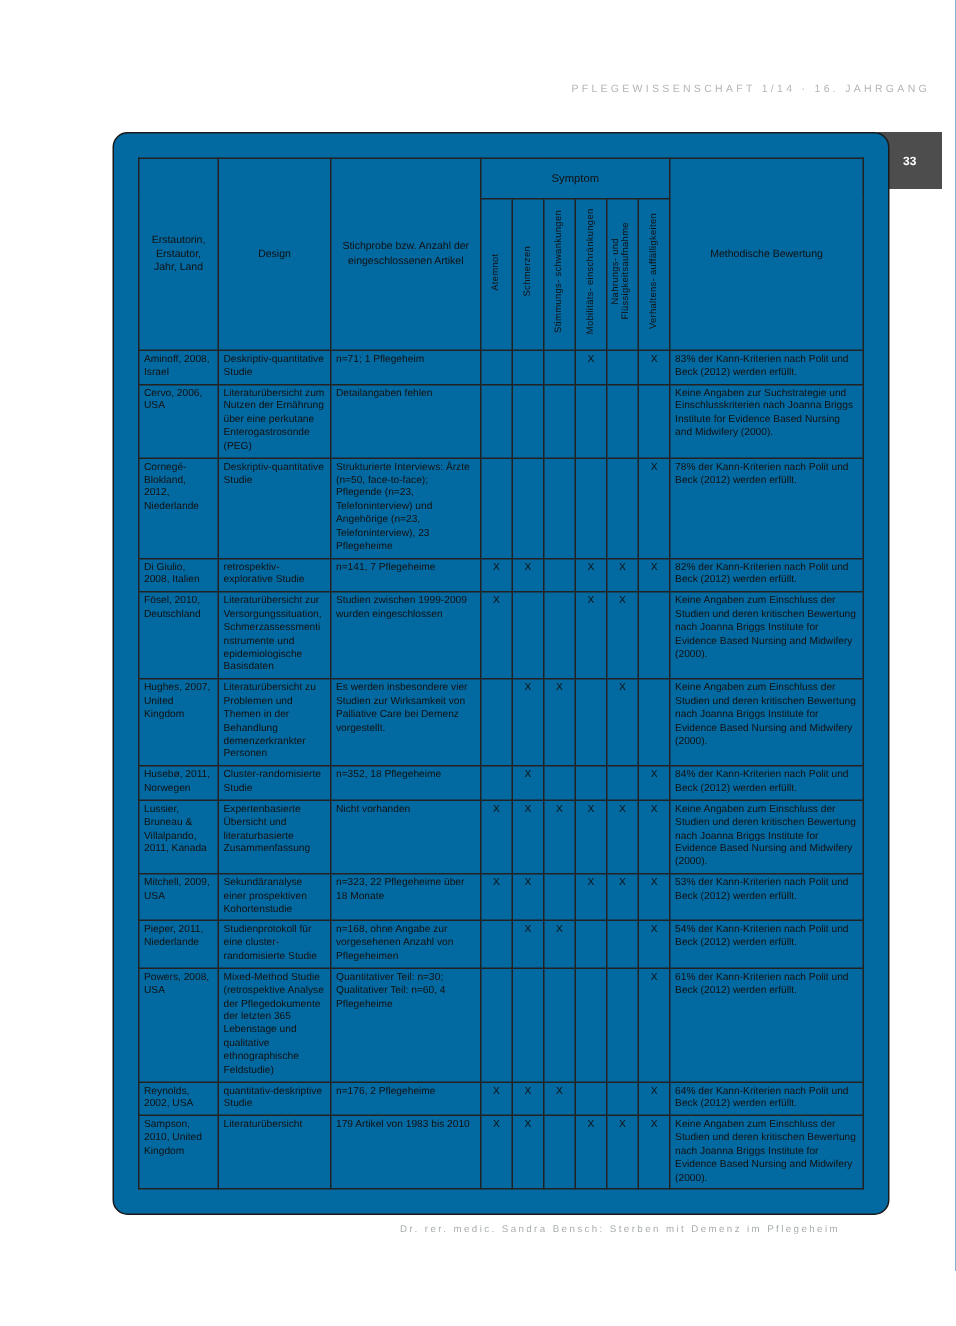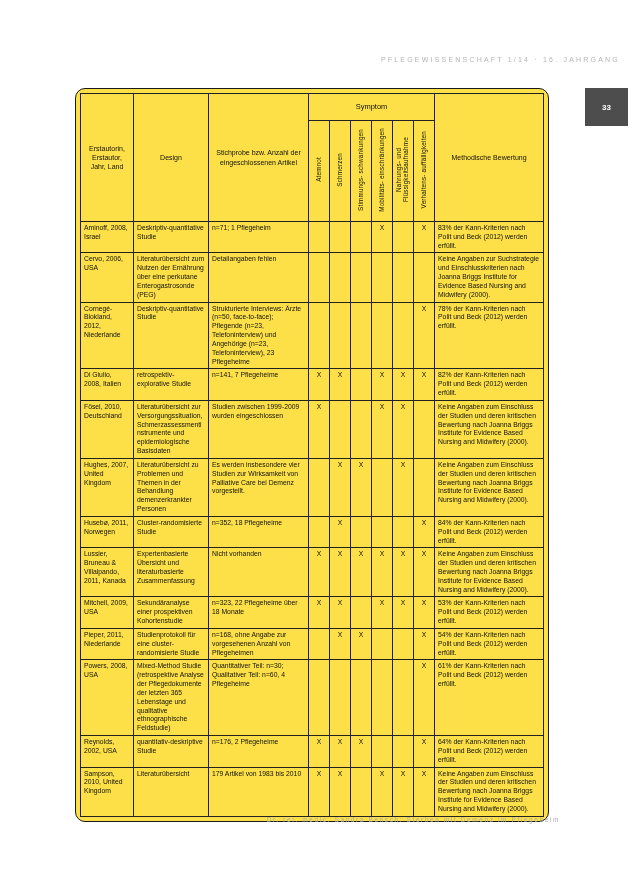--- a/index.html
+++ b/index.html
@@ -13,23 +13,23 @@
     text-transform:uppercase;white-space:nowrap;
   }
   .page-badge{
     position:absolute;top:88px;left:585px;width:43px;height:38px;
     background:#4d4d4d;color:#fff;
     display:flex;flex-direction:column;align-items:center;justify-content:center;gap:17px;
     font-size:8px;font-weight:bold;
   }
   .badge-line{width:10px;height:1px;background:#ffffff;opacity:.8;}
   .table-frame{
-    position:absolute;top:88px;left:75px;width:474px;
+    position:absolute;top:88px;left:75px;width:518px;
     border:1.5px solid #1a1a1a;border-radius:10px;
-    padding:4px;box-sizing:border-box;background:#fde047;
+    padding:16px;box-sizing:border-box;background:#0369a1;
   }
   table{width:100%;border-collapse:collapse;table-layout:fixed;}
   col.c-author{width:53px;} col.c-design{width:75px;} col.c-sample{width:100px;}
   col.c-sym{width:21px;} col.c-rating{width:auto;}
   th,td{
     border:0.8px solid #222;padding:2px 3px;
     font-size:6.8px;line-height:1.3;vertical-align:top;text-align:left;
     font-weight:normal;word-wrap:break-word;
   }
   th.h-main{text-align:center;vertical-align:middle;font-size:7px;}

